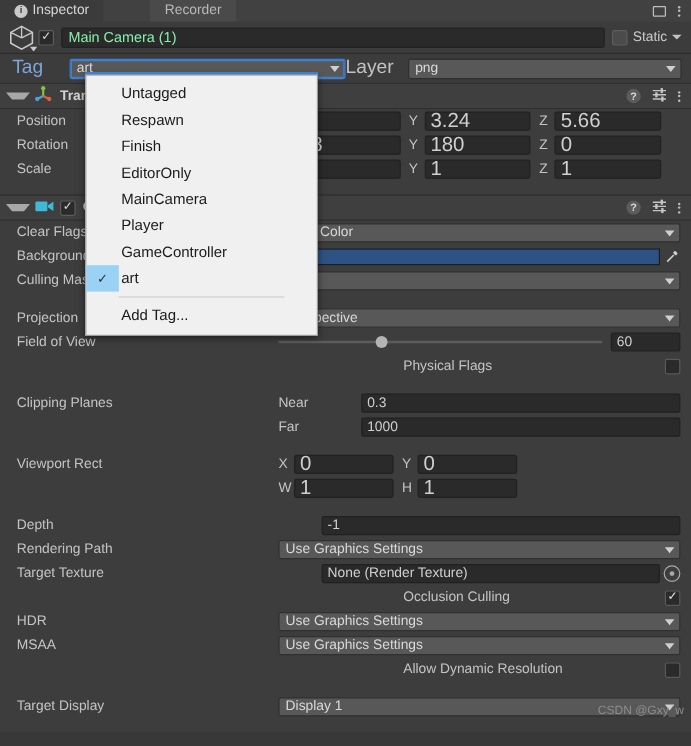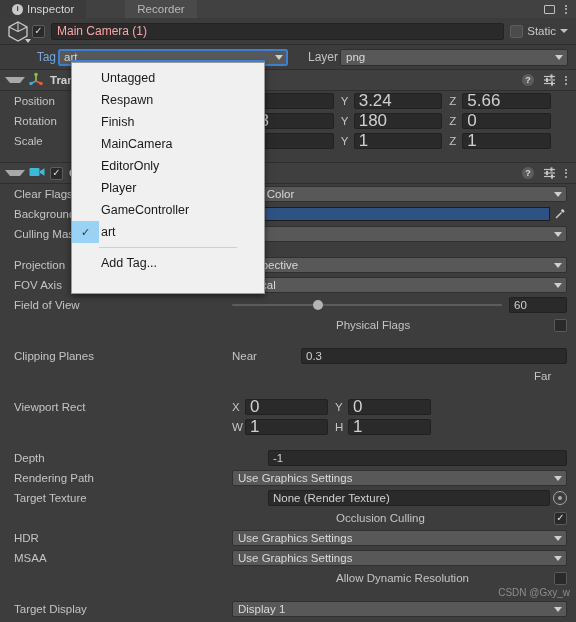--- a/index.html
+++ b/index.html
@@ -22,29 +22,29 @@
   .tabbar-icons{display:flex;align-items:center;gap:10px;padding-right:9px;background:#414141;}
   .icon-info{width:11px;height:11px;border-radius:50%;background:#c9c9c9;color:#3b3b3b;font-size:8px;font-weight:bold;display:flex;align-items:center;justify-content:center;line-height:1;}
   .icon-lock{width:11px;height:9px;border:1.4px solid #c0c0c0;box-sizing:border-box;border-radius:1px;}
   .icon-dots{display:flex;flex-direction:column;gap:1.5px;align-items:center;}
   .icon-dots i{width:2px;height:2px;background:#c0c0c0;border-radius:50%;display:block;}
 
   
   .obj-header{background:#3c3c3c;height:27px;display:flex;align-items:center;padding:0 8px 0 6px;box-sizing:border-box;border-bottom:1px solid #2c2c2c;}
   .cube-icon{width:26px;height:24px;position:relative;flex:0 0 26px;}
   .chk{width:13px;height:13px;background:#2a2a2a;border:1px solid #5d5d5d;box-sizing:border-box;border-radius:2px;display:flex;align-items:center;justify-content:center;color:#d8d8d8;font-size:10px;line-height:1;flex:0 0 13px;}
-  .name-field{flex:1;height:17px;background:#2a2a2a;border:1px solid #222;box-sizing:border-box;border-radius:2px;margin:13px 6px;display:flex;align-items:center;padding:0 5px;color:#fca5a5;font-size:12px;}
+  .name-field{flex:1;height:17px;background:#2a2a2a;border:1px solid #222;box-sizing:border-box;border-radius:2px;margin:13px 6px;display:flex;align-items:center;padding:0 5px;color:#86efac;font-size:12px;}
   .static-box{display:flex;align-items:center;gap:4px;}
   .static-chk{width:13px;height:13px;background:#4b4b4b;border:1px solid #5d5d5d;box-sizing:border-box;border-radius:2px;}
   .static-lbl{font-size:11.5px;color:#c9c9c9;}
   .caret-s{width:0;height:0;border-left:4px solid transparent;border-right:4px solid transparent;border-top:4px solid #c2c2c2;}
 
   
   .taglayer{height:24px;background:#3c3c3c;display:flex;align-items:center;padding:0 8px 0 6px;box-sizing:border-box;}
-  .tl-label{font-size:12px;color:#7aa6d8;width:52px;text-align:right;padding-right:2px;box-sizing:border-box;}
+  .tl-label{font-size:16px;color:#7aa6d8;width:52px;text-align:right;padding-right:22px;box-sizing:border-box;}
   .tl-label.grey{color:#c2c2c2;}
   .popup-field{height:17px;background:#585858;border:1px solid #2f2f2f;box-sizing:border-box;border-radius:2px;display:flex;align-items:center;justify-content:space-between;padding:0 4px 0 5px;color:#d9d9d9;font-size:11.5px;}
   .popup-field.focus{border:1px solid #3d7fd1;box-shadow:0 0 0 1px #3d7fd1 inset;}
   .caret-d{width:0;height:0;border-left:4px solid transparent;border-right:4px solid transparent;border-top:5px solid #cfcfcf;}
 
   
   .comp-header{height:22px;background:#3f3f3f;display:flex;align-items:center;padding:0 9px 0 5px;box-sizing:border-box;border-top:1px solid #2e2e2e;border-bottom:1px solid #2e2e2e;}
   .foldout{width:0;height:0;border-left:5px solid transparent;border-right:5px solid transparent;border-top:6px solid #a8a8a8;margin-right:4px;flex:0 0 10px;}
   .comp-title{font-size:11.5px;color:#d2d2d2;font-weight:bold;margin-left:6px;flex:1;}
   .hdr-icons{display:flex;align-items:center;gap:9px;}
@@ -69,21 +69,21 @@
   .slider{flex:1;position:relative;height:14px;display:flex;align-items:center;}
   .slider .track{width:100%;height:2px;background:#5c5c5c;border-radius:1px;}
   .slider .knob{position:absolute;width:10px;height:10px;border-radius:50%;background:#b4b4b4;}
   .num-sm{width:58px;flex:0 0 58px;height:16px;background:#2a2a2a;border:1px solid #212121;box-sizing:border-box;border-radius:2px;display:flex;align-items:center;padding:0 4px;color:#d0d0d0;font-size:11.5px;}
   .obj-picker{width:14px;height:14px;border-radius:50%;border:1.4px solid #a9a9a9;box-sizing:border-box;display:flex;align-items:center;justify-content:center;margin-left:3px;}
   .obj-picker i{width:4px;height:4px;border-radius:50%;background:#a9a9a9;display:block;}
   .sub-lbl{width:33px;flex:0 0 33px;font-size:11.5px;color:#c4c4c4;}
   .spacer-row{height:11px;}
 
   
-  .menu{position:absolute;left:71px;top:62px;width:194px;background:#f0f0f0;border:1px solid #9a9a9a;box-shadow:0 2px 6px rgba(0,0,0,.55);z-index:50;padding:4px 0 19px 0;box-sizing:border-box;}
+  .menu{position:absolute;left:71px;top:62px;width:194px;background:#f0f0f0;border:1px solid #9a9a9a;box-shadow:0 2px 6px rgba(0,0,0,.55);z-index:50;padding:4px 0 5px 0;box-sizing:border-box;}
   .menu-top{position:absolute;left:71px;top:60px;width:194px;height:2px;background:#3d7fd1;z-index:51;}
   .menu-item{height:22px;display:flex;align-items:center;font-size:12.5px;color:#1a1a1a;}
   .menu-check{width:27px;flex:0 0 27px;height:22px;display:flex;align-items:center;justify-content:center;font-size:11px;color:#333;}
   .menu-check.on{background:#9ad2f5;}
   .menu-text{padding-left:2px;}
   .menu-sep{height:1px;background:#cfcfcf;margin:4px 27px 4px 27px;}
 
   .watermark{position:absolute;right:6px;bottom:24px;font-size:10px;color:#8d8d8d;}
 </style>
 </head>
@@ -277,27 +277,20 @@
     <div class="spacer-row"></div>
 
     <div class="row">
       <span class="lbl">Projection</span>
       <span class="popup">
         <span>Perspective</span>
         <span class="caret-d"></span>
       </span>
     </div>
 
-    <div class="row">
-      <span class="lbl">FOV Axis</span>
-      <span class="popup">
-        <span>Vertical</span>
-        <span class="caret-d"></span>
-      </span>
-    </div>
 
     <div class="row">
       <span class="lbl">Field of View</span>
       <span class="slider-wrap">
         <span class="slider">
           <span class="track"></span>
           <span class="knob" id="fov-knob" style="left: 30%;"></span>
         </span>
         <span class="num-sm">60</span>
       </span>
@@ -311,20 +304,21 @@
     <div class="spacer-row"></div>
 
     <div class="row">
       <span class="lbl">Clipping Planes</span>
       <span class="sub-lbl">Near</span>
       <span class="field">0.3</span>
     </div>
     <div class="row">
       <span class="lbl"></span>
       <span class="sub-lbl">Far</span>
+      <span class="field">1000</span>
     </div>
 
     <div class="spacer-row"></div>
 
     <div class="row">
       <span class="lbl">Viewport Rect</span>
       <span class="vec">
         <span class="axis">X</span>
         <span class="vfield" style="max-width:83px;">0</span>
         <span class="axis">Y</span>
@@ -416,25 +410,25 @@
       <div class="menu-item">
         <span class="menu-check"></span>
         <span class="menu-text">Respawn</span>
       </div>
       <div class="menu-item">
         <span class="menu-check"></span>
         <span class="menu-text">Finish</span>
       </div>
       <div class="menu-item">
         <span class="menu-check"></span>
+        <span class="menu-text">EditorOnly</span>
+      </div>
+      <div class="menu-item">
+        <span class="menu-check"></span>
         <span class="menu-text">MainCamera</span>
-      </div>
-      <div class="menu-item">
-        <span class="menu-check"></span>
-        <span class="menu-text">EditorOnly</span>
       </div>
       <div class="menu-item">
         <span class="menu-check"></span>
         <span class="menu-text">Player</span>
       </div>
       <div class="menu-item">
         <span class="menu-check"></span>
         <span class="menu-text">GameController</span>
       </div>
       <div class="menu-item">

